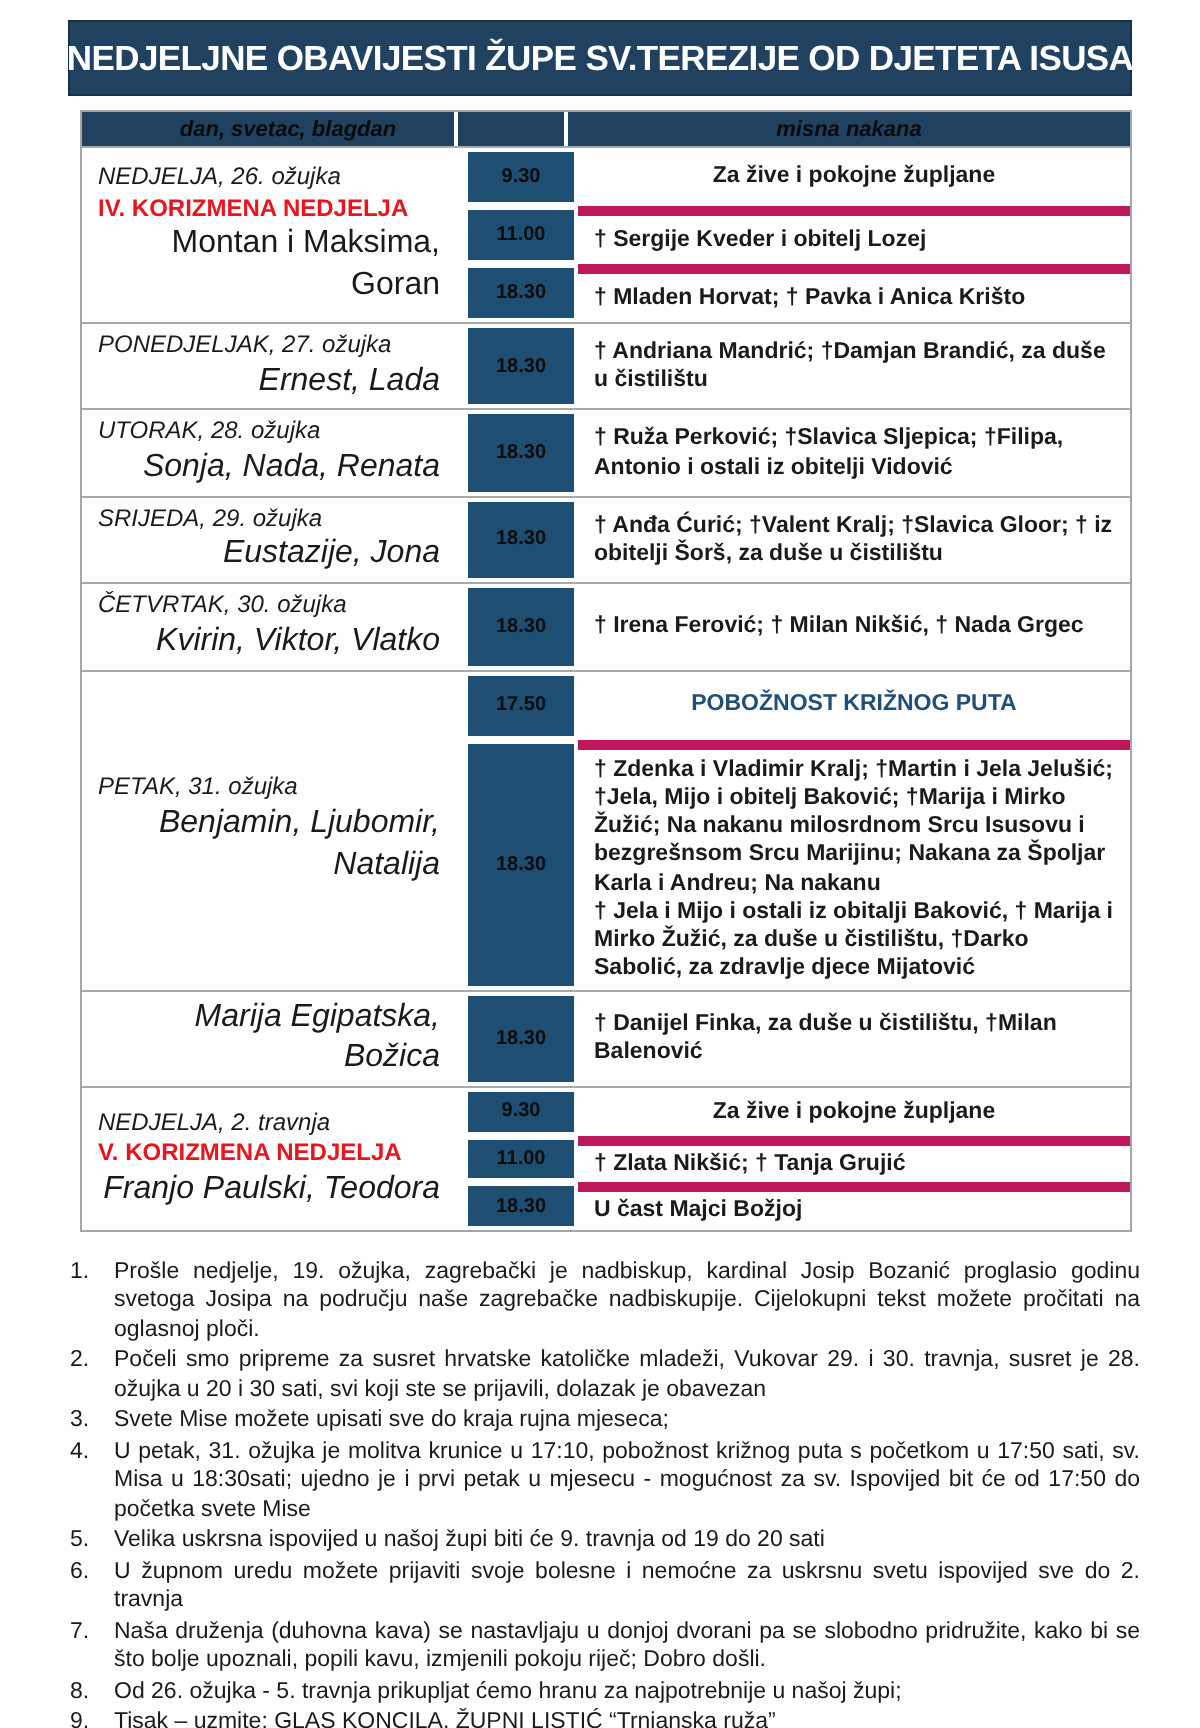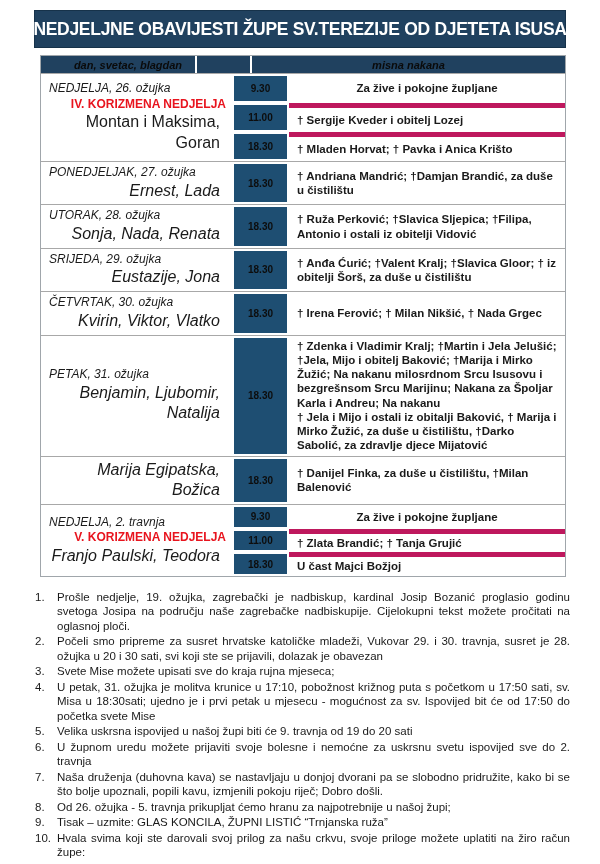--- a/index.html
+++ b/index.html
@@ -25,35 +25,35 @@
   
   .schedule {
     margin: 7px 34px 0 40px;
     border: 1px solid #a0a6ab;
   }
   .sched-header { display: flex; background: #20415f; height: 17px; }
   .sched-header .hcell {
     display: flex; align-items: center; justify-content: center;
     font-size: 11px; font-weight: bold; font-style: italic; color: #0a0a0a;
   }
-  .hcell.day-h   { width: 154px; padding-left: 20px; }
+  .hcell.day-h   { width: 186px; padding-left: 20px; }
   .hcell.time-h  { width: 57px; border-left: 2px solid #ffffff; border-right: 2px solid #ffffff; }
   .hcell.int-h   { flex: 1; }
 
   .day-row { display: flex; }
   .day-row + .day-row { border-top: 1px solid #a8a8a8; }
   .sched-header + .day-row { border-top: 1px solid #a8a8a8; }
 
   .day-cell {
     width: 191px; flex: none;
     display: flex; flex-direction: column; justify-content: center;
     padding: 3px 6px 3px 8px; line-height: 1.3;
   }
   .day-line   { font-style: italic; font-size: 12px; text-align: left; }
-  .feast-line { font-weight: bold; font-size: 12px; color: #e8141e; text-align: right; }
+  .feast-line { font-weight: bold; font-size: 12px; color: #e8141e; text-align: left; }
   .saints-line{ font-style: italic; font-size: 16px; text-align: right; padding-right: 6px; }
   .saints-line.upright { font-style: normal; }
 
   .masses { flex: 1; display: flex; flex-direction: column; }
   .mass-row { display: flex; flex: 1; }
   .mass-row + .mass-row .intent-cell { border-top: 5px solid #be185d; }
   .time-cell {
     width: 57px; flex: none; background: #1e4e72;
     border: 2px solid #ffffff;
     display: flex; align-items: center; justify-content: center;
@@ -182,20 +182,24 @@
         </div>
       </div>
     </div>
 
     <div class="day-row">
       <div class="day-cell">
         <span class="day-line">PETAK, 31. ožujka</span>
         <span class="saints-line">Benjamin, Ljubomir, Natalija</span>
       </div>
       <div class="masses">
+        <div class="mass-row mh34">
+          <div class="time-cell">17.50</div>
+          <div class="intent-cell center accent">POBOŽNOST KRIŽNOG PUTA</div>
+        </div>
         <div class="mass-row">
           <div class="time-cell">18.30</div>
           <div class="intent-cell">† Zdenka i Vladimir Kralj; †Martin i Jela Jelušić; †Jela, Mijo i obitelj Baković; †Marija i Mirko Žužić; Na nakanu milosrdnom Srcu Isusovu i bezgrešnsom Srcu Marijinu; Nakana za Špoljar Karla i Andreu; Na nakanu
 † Jela  i Mijo i ostali iz obitalji Baković, † Marija i Mirko Žužić, za duše u čistilištu, †Darko Sabolić, za zdravlje djece Mijatović</div>
         </div>
       </div>
     </div>
 
     <div class="day-row">
       <div class="day-cell">
@@ -215,21 +219,21 @@
         <span class="feast-line">V. KORIZMENA NEDJELJA</span>
         <span class="saints-line">Franjo Paulski, Teodora</span>
       </div>
       <div class="masses">
         <div class="mass-row mh20">
           <div class="time-cell">9.30</div>
           <div class="intent-cell center">Za žive i pokojne župljane</div>
         </div>
         <div class="mass-row mh20">
           <div class="time-cell">11.00</div>
-          <div class="intent-cell">† Zlata Brandić; † Tanja Grujić</div>
+          <div class="intent-cell">† Zlata Nikšić; † Tanja Grujić</div>
         </div>
         <div class="mass-row mh20">
           <div class="time-cell">18.30</div>
           <div class="intent-cell">U čast Majci Božjoj</div>
         </div>
       </div>
     </div>
 
   </div>
 

